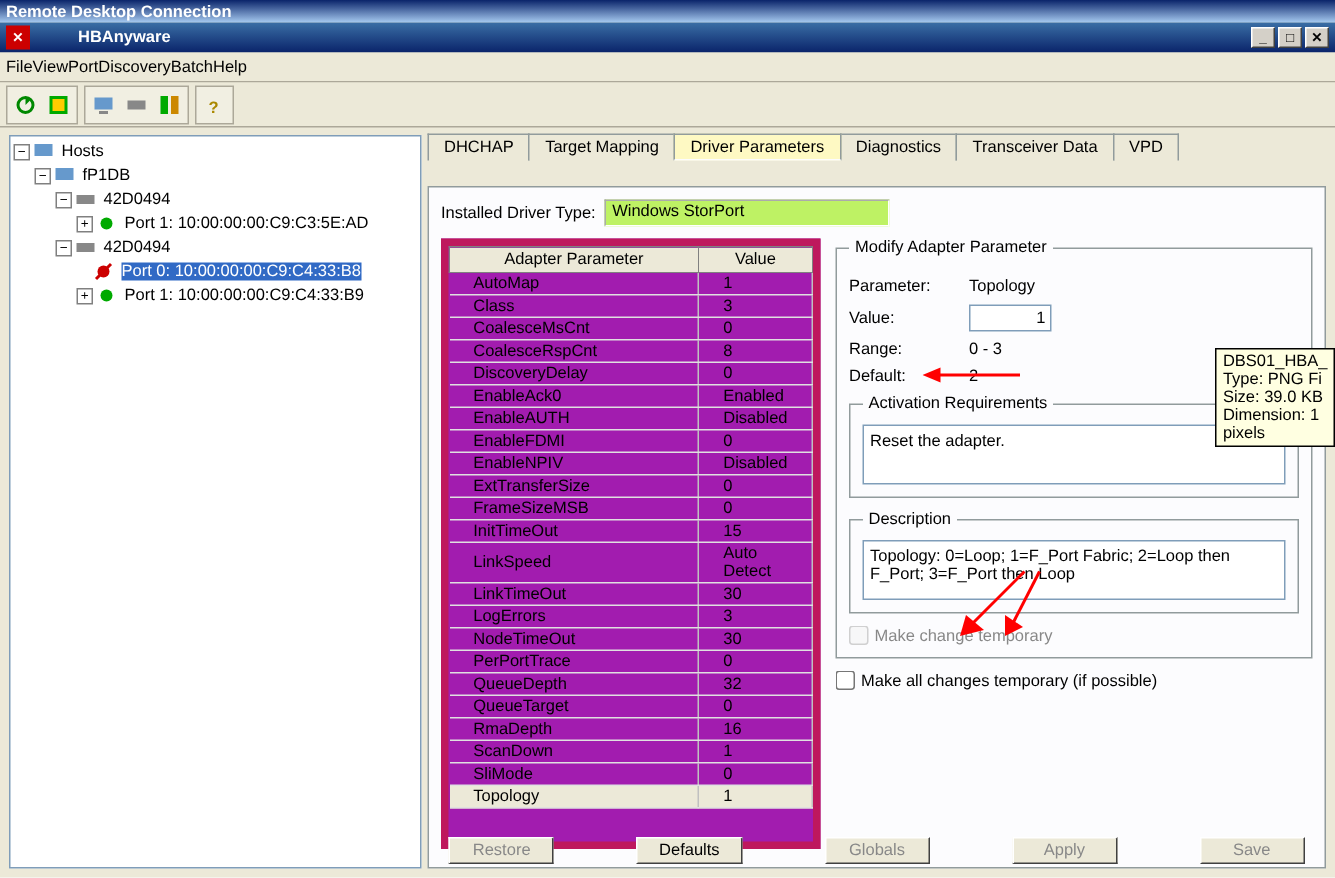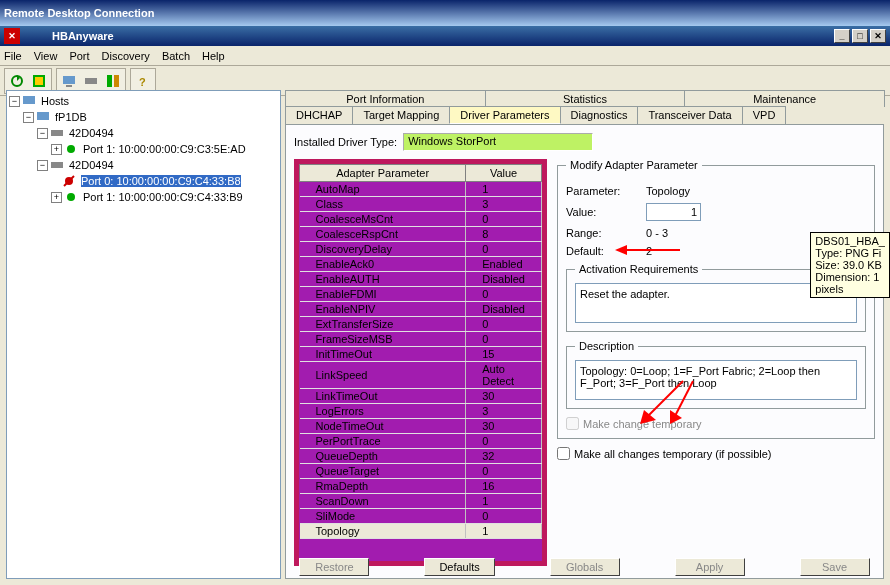--- a/index.html
+++ b/index.html
@@ -1,23 +1,23 @@
 <!DOCTYPE html>
 <html><head>
 <meta charset="utf-8">
 <style>
 * { box-sizing: border-box; margin: 0; padding: 0; font-family: Tahoma, Arial, sans-serif; font-size: 11px; }
 body { background: #ece9d8; width: 890px; height: 585px; overflow: hidden; position: relative; }
-.outer-titlebar { background: linear-gradient(#0a246a,#a6caf0); height: 26px; color: #fff; padding: 0 4px; display: flex; align-items: center; font-weight: bold; font-size: 10px; }
+.outer-titlebar { background: linear-gradient(#0a246a,#a6caf0); height: 15px; color: #fff; padding: 0 4px; display: flex; align-items: center; font-weight: bold; font-size: 10px; }
 .titlebar { background: linear-gradient(#3a6ea5,#0a246a); height: 20px; color: #fff; display: flex; align-items: center; padding: 0 4px; font-weight: bold; }
 .titlebar .icon { width: 16px; height: 16px; background: #c00; margin-right: 4px; display: inline-flex; align-items: center; justify-content: center; color: #fff; font-size: 9px; }
 .titlebar .title { flex: 1; padding-left: 28px; }
 .titlebar .winbtns { display: flex; gap: 2px; }
 .titlebar .winbtn { width: 16px; height: 14px; background: #d4d0c8; border: 1px solid #fff; border-right-color:#404040; border-bottom-color:#404040; color:#000; font-size:9px; display:flex; align-items:center; justify-content:center; }
-.menubar { background: #ece9d8; border-bottom: 1px solid #aca899; height: 20px; display: flex; align-items: center; padding: 0 4px; gap: 12px; }
+.menubar { background: #ece9d8; border-bottom: 1px solid #aca899; height: 20px; display: flex; align-items: center; padding: 0 4px; gap: 0; }
 .menubar span { cursor: default; }
 .toolbar { background: #ece9d8; border-bottom: 1px solid #aca899; height: 30px; display: flex; align-items: center; padding: 2px 4px; gap: 4px; }
 .tbgroup { display: flex; border: 1px solid #aca899; padding: 2px; gap: 2px; background:#f1efe2; }
 .tbtn { width: 20px; height: 20px; background:#f1efe2; border:1px solid #f1efe2; display:flex; align-items:center; justify-content:center; }
 .tbtn svg { width:16px; height:16px; }
 .content { position: absolute; top: 84px; left: 0; right: 0; bottom: 0; display: flex; }
 .treepane { width: 275px; background: #fff; border: 1px solid #7f9db9; margin: 6px 0 6px 6px; padding: 2px; overflow: auto; }
 .treenode { white-space: nowrap; padding: 1px 0; display: flex; align-items: center; }
 .treenode .exp { width: 11px; height: 11px; border: 1px solid #808080; margin-right: 2px; display:inline-flex; align-items:center; justify-content:center; font-size:9px; line-height:1; background:#fff; }
 .treenode .ticon { width: 16px; height: 14px; margin-right: 3px; display:inline-block; }
@@ -173,25 +173,20 @@
         <span class="exp">+</span>
         <span class="ticon"><svg width="16" height="14">
             <circle cx="7" cy="7" r="4" fill="#0a0"></circle>
           </svg></span>
         <span class="lbl">Port 1: 10:00:00:00:C9:C4:33:B9</span>
       </div>
   </div>
 
   <div class="mainpane">
     <div class="tabs">
-      <div class="tabs-row">
-        <div class="tab wide">Port Information</div>
-        <div class="tab wide">Statistics</div>
-        <div class="tab wide">Maintenance</div>
-      </div>
       <div class="tabs-row row2">
         <div class="tab">DHCHAP</div>
         <div class="tab">Target Mapping</div>
         <div class="tab active">Driver Parameters</div>
         <div class="tab">Diagnostics</div>
         <div class="tab">Transceiver Data</div>
         <div class="tab">VPD</div>
       </div>
     </div>
 

